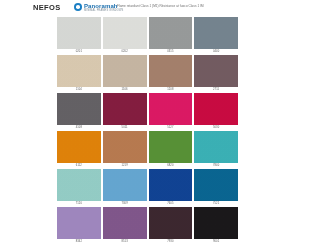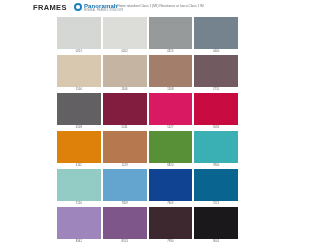--- a/index.html
+++ b/index.html
@@ -148,21 +148,21 @@
     background: #ffffff;
   }
 </style>
 </head>
 <body>
 
 <div id="page">
 
   <div id="header">
 
-    <div id="brand-title">FRAMES</div>
+    <div id="brand-title">NEFOS</div>
 
     <div id="logo-block">
       <span id="logo-mark"></span>
       <span id="logo-words">
         <span id="logo-name">Panoramah</span>
         <span id="logo-tagline">MINIMAL FRAMES WINDOWS</span>
       </span>
     </div>
 
     <div id="compliance-note">Flame retardant Class 1 (M1) Résistance at fuoco Class 1 IM</div>

